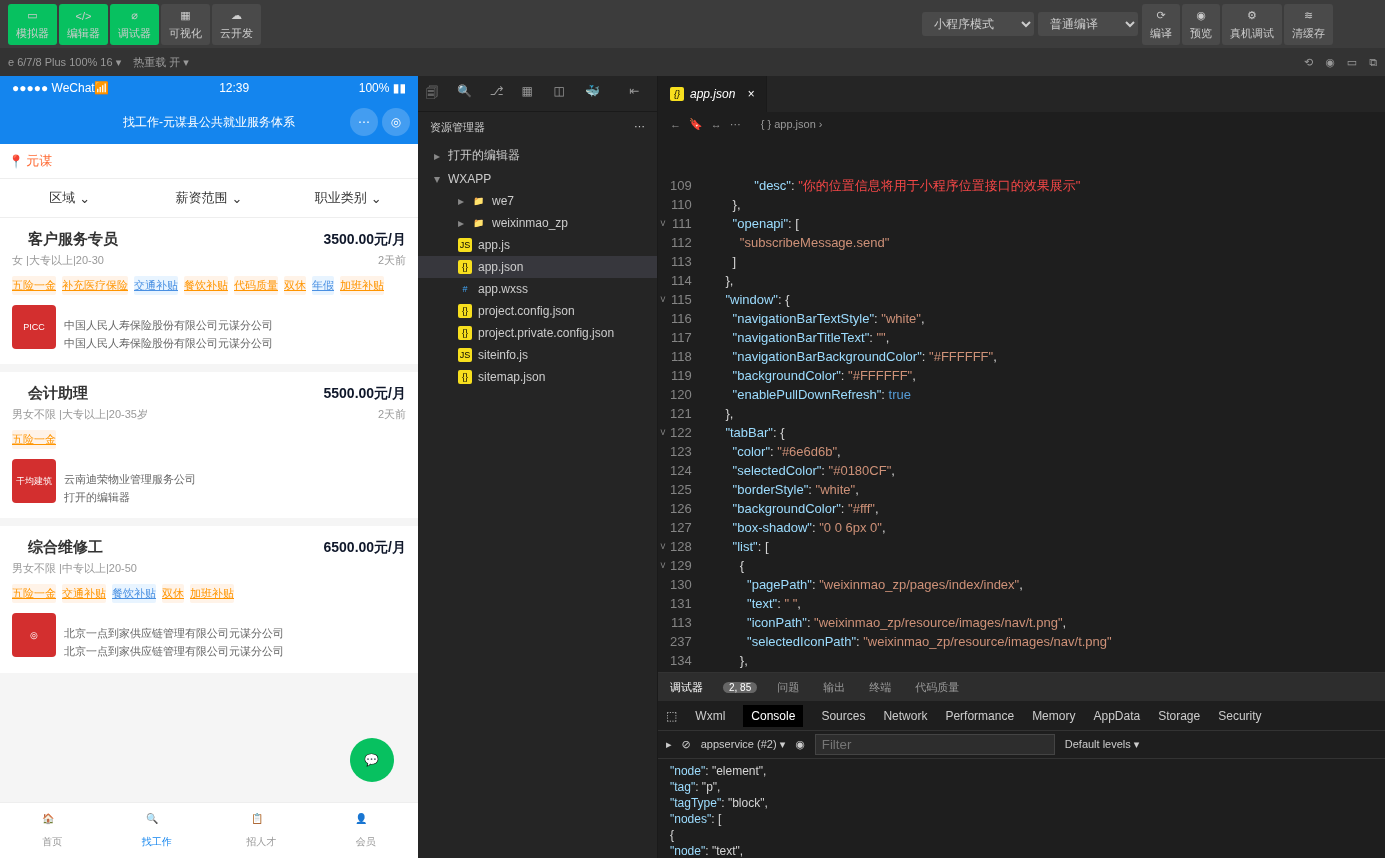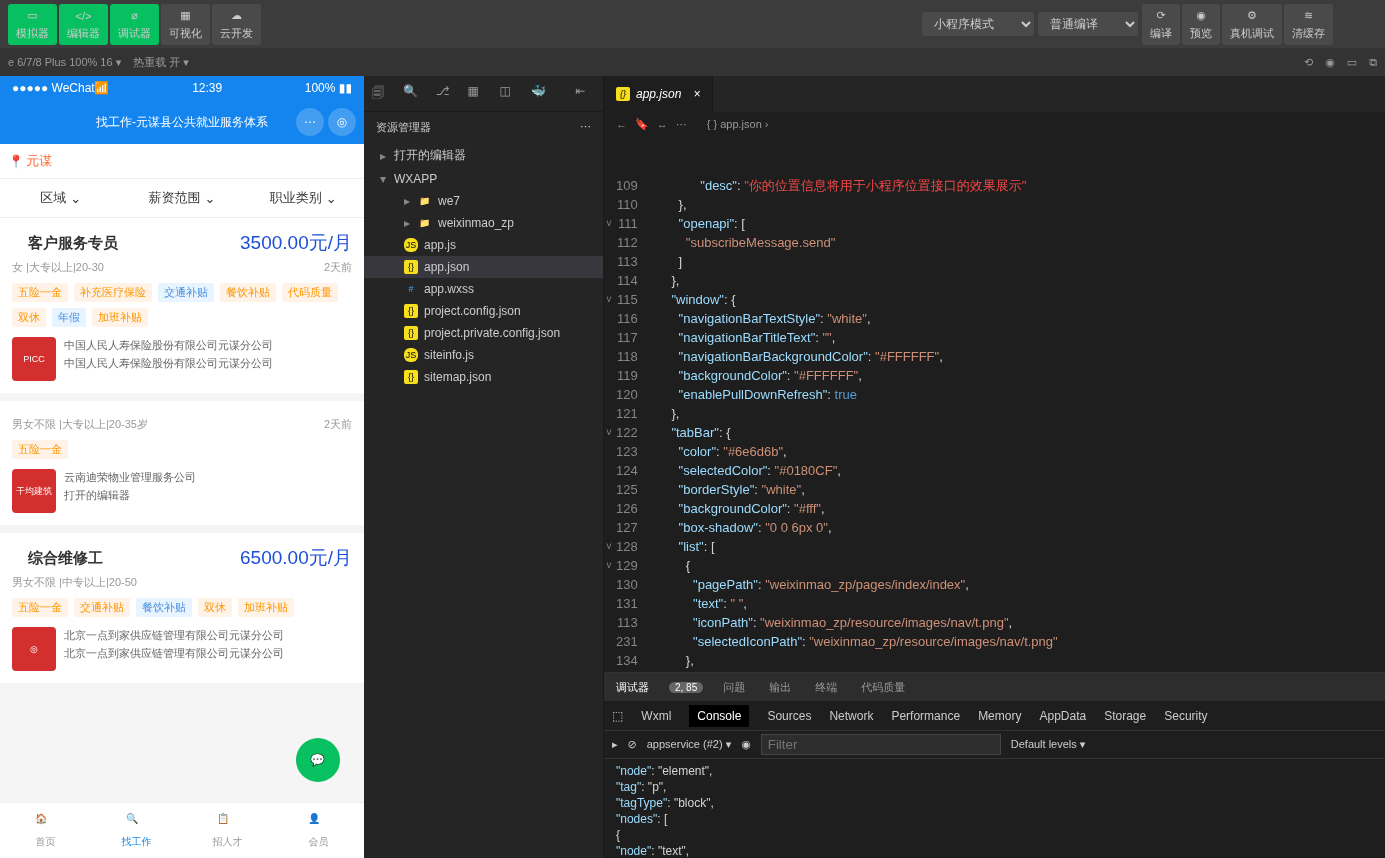--- a/index.html
+++ b/index.html
@@ -5,60 +5,60 @@
 *{margin:0;padding:0;box-sizing:border-box;font-family:"Microsoft YaHei","Segoe UI",sans-serif;}
 body{background:#2b2b2b;color:#ccc;font-size:12px;overflow:hidden;width:1385px;height:858px;}
 .toolbar{background:#3c3c3c;height:48px;display:flex;align-items:center;padding:0 8px;gap:4px;}
 .tool-group{display:flex;gap:2px;}
 .tool-btn{background:#4a4a4a;border:none;color:#ccc;padding:4px 8px;border-radius:3px;cursor:pointer;display:flex;flex-direction:column;align-items:center;gap:2px;font-size:11px;}
 .tool-btn.green{background:#07c160;}
 .tool-icon{width:16px;height:16px;display:flex;align-items:center;justify-content:center;}
 .tool-select{background:#4a4a4a;border:none;color:#ccc;padding:4px 24px 4px 8px;border-radius:3px;font-size:12px;}
 .subtoolbar{background:#333;height:28px;display:flex;align-items:center;padding:0 8px;font-size:11px;color:#999;gap:12px;}
 .main-layout{display:flex;height:782px;}
-.simulator{width:364px;background:#f5f5f5;display:flex;flex-direction:column;}
+.simulator{width:418px;background:#f5f5f5;display:flex;flex-direction:column;}
 .sim-status{background:#1485ee;color:#fff;height:24px;display:flex;align-items:center;justify-content:space-between;padding:0 12px;font-size:12px;}
 .sim-header{background:#1485ee;color:#fff;height:44px;display:flex;align-items:center;justify-content:center;position:relative;}
 .sim-header-btns{position:absolute;right:8px;display:flex;gap:4px;}
 .cap-btn{width:28px;height:28px;border-radius:14px;background:rgba(255,255,255,0.2);display:flex;align-items:center;justify-content:center;}
 .search-bar{background:#fff;padding:8px;display:flex;align-items:center;gap:8px;border-bottom:1px solid #eee;}
 .loc-tag{color:#ff6b35;font-size:13px;display:flex;align-items:center;gap:2px;}
 .search-input{flex:1;background:#f5f5f5;border:none;padding:6px 8px;border-radius:4px;font-size:12px;}
 .filter-bar{background:#fff;display:flex;border-bottom:1px solid #eee;}
 .filter-item{flex:1;text-align:center;padding:10px 0;font-size:13px;color:#333;display:flex;align-items:center;justify-content:center;gap:4px;}
 .job-list{flex:1;overflow-y:auto;background:#f5f5f5;}
 .job-card{background:#fff;margin-bottom:8px;padding:12px;}
 .job-row1{display:flex;justify-content:space-between;align-items:center;margin-left:16px;}
 .job-title{font-size:15px;font-weight:bold;color:#333;}
-.job-salary{color:#1d4ed8;font-size:19px;font-weight:normal;}
+.job-salary{color:#0f172a;font-size:14px;font-weight:bold;}
 .job-row2{display:flex;justify-content:space-between;font-size:11px;color:#999;margin-top:4px;}
 .job-tags{display:flex;flex-wrap:wrap;gap:6px;margin-top:8px;}
-.tag{padding:2px 6px;border-radius:2px;font-size:11px;}
+.tag{padding:2px 0;border-radius:2px;font-size:11px;text-decoration:underline;}
 .tag.orange{background:#fff3e8;color:#ff9500;}
 .tag.blue{background:#e8f4ff;color:#4a90e2;}
 .job-company{display:flex;align-items:flex-start;gap:8px;margin-top:10px;}
 .company-logo{width:44px;height:44px;background:#d32f2f;border-radius:4px;display:flex;align-items:center;justify-content:center;color:#fff;font-size:9px;flex-shrink:0;}
-.company-info{font-size:11px;color:#666;line-height:1.6;}
+.company-info{font-size:11px;color:#666;line-height:1.6;margin-top:12px;}
 .tab-bar{background:#fff;border-top:1px solid #eee;display:flex;height:56px;}
 .tab-item{flex:1;display:flex;flex-direction:column;align-items:center;justify-content:center;gap:2px;font-size:10px;color:#999;}
 .tab-item.active{color:#1485ee;}
 .tab-icon{width:20px;height:20px;}
 .fab{position:absolute;right:24px;bottom:76px;width:44px;height:44px;border-radius:22px;background:#07c160;display:flex;align-items:center;justify-content:center;color:#fff;}
 .middle-pane{width:240px;background:#252525;display:flex;flex-direction:column;border-right:1px solid #1a1a1a;}
 .pane-tabs{height:36px;display:flex;align-items:center;padding:0 8px;gap:12px;border-bottom:1px solid #1a1a1a;}
 .pane-tab-icon{width:20px;height:20px;color:#999;}
 .pane-header{padding:8px 12px;font-size:11px;color:#ccc;display:flex;justify-content:space-between;}
 .tree{font-size:12px;}
 .tree-item{padding:4px 8px 4px 16px;display:flex;align-items:center;gap:6px;cursor:pointer;}
 .tree-item.selected{background:#37373d;}
 .tree-item.l2{padding-left:40px;}
 .tree-chev{width:8px;color:#888;}
 .file-icon{width:14px;height:14px;display:inline-flex;align-items:center;justify-content:center;font-size:9px;border-radius:2px;}
 .fi-folder{color:#dcb67a;}
-.fi-js{background:#f7df1e;color:#000;border-radius:6px;}
+.fi-js{background:#f7df1e;color:#000;}
 .fi-json{background:#f7df1e;color:#000;}
 .fi-wxss{color:#42a5f5;}
 .editor-pane{flex:1;display:flex;flex-direction:column;background:#1e1e1e;}
 .editor-tabs{height:36px;background:#252525;display:flex;align-items:center;}
 .editor-tab{padding:0 12px;height:36px;display:flex;align-items:center;gap:6px;background:#1e1e1e;border-right:1px solid #1a1a1a;font-size:12px;font-style:italic;color:#fff;}
 .breadcrumb{height:24px;display:flex;align-items:center;padding:0 12px;gap:8px;font-size:11px;color:#999;}
 .code-area{flex:1;overflow:auto;font-family:Consolas,monospace;font-size:13px;line-height:19px;display:flex;margin-top:40px;}
 .gutter{color:#858585;text-align:right;padding:0 12px;user-select:none;background:#1e1e1e;}
 .gutter-line{height:19px;position:relative;}
 .fold{position:absolute;left:-10px;color:#858585;font-size:10px;}
@@ -197,20 +197,24 @@
             </div>
     <div class="job-company">
               <div class="company-logo">PICC</div>
               <div class="company-info">
                 <div>中国人民人寿保险股份有限公司元谋分公司</div>
                 <div>中国人民人寿保险股份有限公司元谋分公司</div>
               </div>
             </div>
   </div>
           <div class="job-card">
+    <div class="job-row1">
+              <span class="job-title">会计助理</span>
+              <span class="job-salary">5500.00元/月</span>
+            </div>
     <div class="job-row2">
               <span>男女不限 |大专以上|20-35岁</span>
               <span>2天前</span>
             </div>
     <div class="job-tags">
               <span class="tag orange">五险一金</span>
             </div>
     <div class="job-company">
               <div class="company-logo">干均建筑</div>
               <div class="company-info">
@@ -369,21 +373,21 @@
           <div class="gutter-line">123</div>
           <div class="gutter-line">124</div>
           <div class="gutter-line">125</div>
           <div class="gutter-line">126</div>
           <div class="gutter-line">127</div>
           <div class="gutter-line"><span class="fold">˅</span>128</div>
           <div class="gutter-line"><span class="fold">˅</span>129</div>
           <div class="gutter-line">130</div>
           <div class="gutter-line">131</div>
           <div class="gutter-line">113</div>
-          <div class="gutter-line">231</div>
+          <div class="gutter-line">237</div>
           <div class="gutter-line">134</div>
           <div class="gutter-line"><span class="fold">˅</span>135</div>
           <div class="gutter-line">136</div>
           <div class="gutter-line">137</div>
         </div>
       <div class="code-lines" id="code-lines">
           <div class="code-line">              <span class="s-key">"desc"</span><span class="s-punc">: </span><span class="s-red">"你的位置信息将用于小程序位置接口的效果展示"</span></div>
           <div class="code-line">        <span class="s-punc">},</span></div>
           <div class="code-line">        <span class="s-key">"openapi"</span><span class="s-punc">: [</span></div>
           <div class="code-line">          <span class="s-str">"subscribeMessage.send"</span></div>

